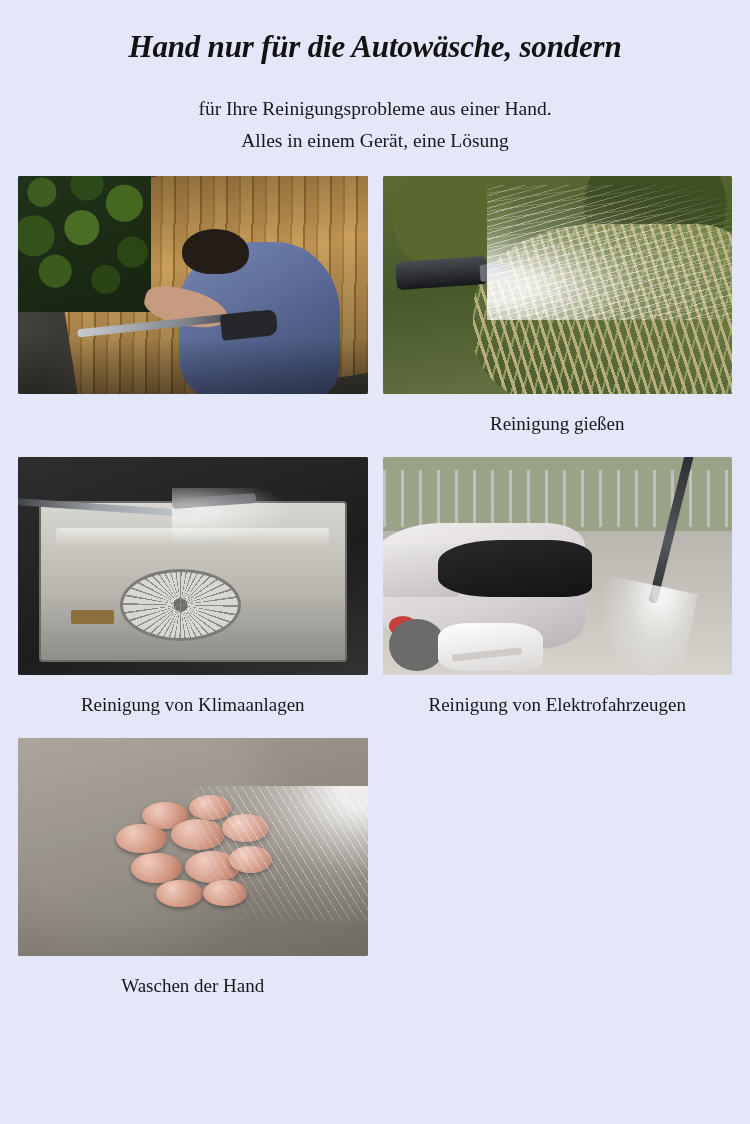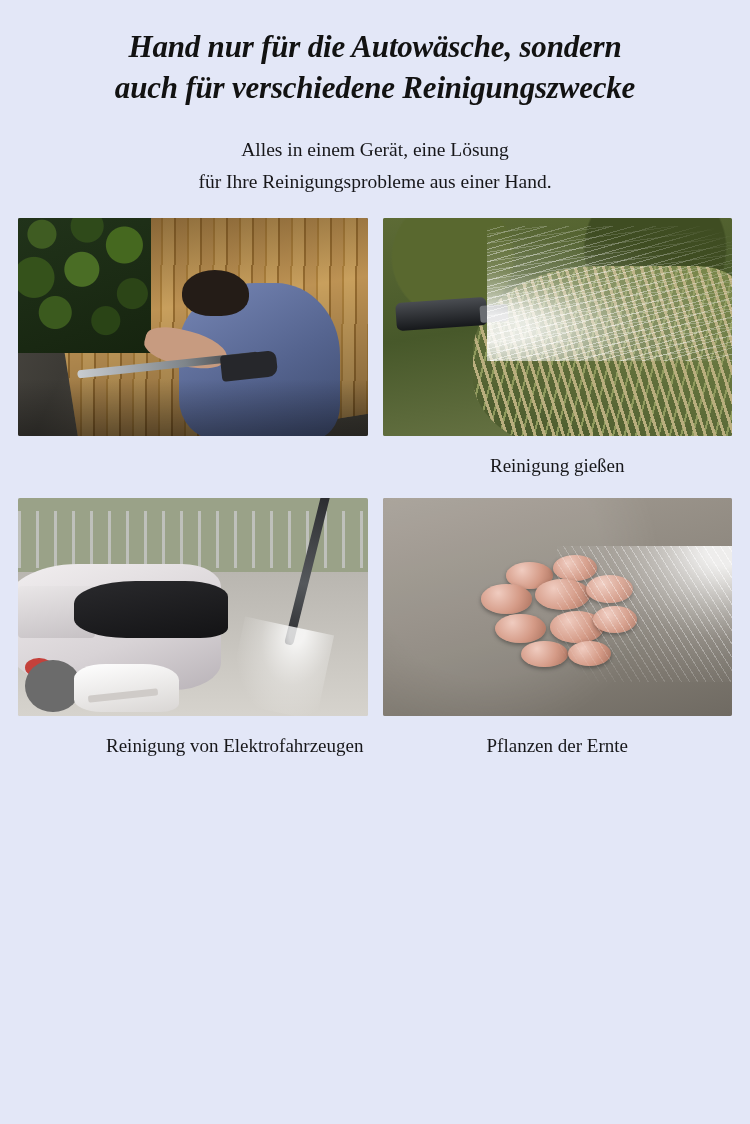--- a/index.html
+++ b/index.html
@@ -60,21 +60,21 @@
     background: #8d8f8c;
   }
   .caption {
     font-family: "Liberation Serif", serif;
     font-size: 19px;
     line-height: 1.2;
     text-align: center;
     padding: 19px 4px 21px 4px;
     color: #17171a;
   }
-  .cap-left { text-align: right; }
+  .cap-left { text-align: center; }
 
   
   .p1 { background: #6d6a60; }
   .p1 .ivy {
     position: absolute; left: 0; top: 0; width: 38%; height: 62%;
     background:
       radial-gradient(circle at 18% 12%, #3f5c22 0 14px, transparent 15px),
       radial-gradient(circle at 52% 6%, #2f4a1a 0 16px, transparent 17px),
       radial-gradient(circle at 80% 20%, #45681f 0 18px, transparent 19px),
       radial-gradient(circle at 12% 44%, #35521b 0 20px, transparent 21px),
@@ -344,26 +344,25 @@
     mask-image: radial-gradient(ellipse at 96% 4%, #000 0 16%, rgba(0,0,0,.7) 52%, rgba(0,0,0,0) 92%);
   }
 </style>
 </head>
 <body>
 
 <div class="page">
 
   <div class="headline">
     <span>Hand nur für die Autowäsche, sondern</span>
-    <span class="line2">auch für verschiedene Reinigungszwecke</span>
   </div>
 
   <div class="subhead">
+    <span class="sline">für Ihre Reinigungsprobleme aus einer Hand.</span>
     <span class="sline">Alles in einem Gerät, eine Lösung</span>
-    <span class="sline">für Ihre Reinigungsprobleme aus einer Hand.</span>
   </div>
 
   <div class="grid">
 
     <div class="cell">
       <div class="photo p1">
         <div class="ground"></div>
         <div class="deck"></div>
         <div class="deckshade"></div>
         <div class="ivy"></div>
@@ -380,20 +379,34 @@
       <div class="photo p2">
         <div class="bg"></div>
         <div class="grass"></div>
         <div class="nozzle"></div>
         <div class="nozzle-tip"></div>
         <div class="spray"></div>
       </div>
       <div class="caption">Reinigung gießen</div>
     </div>
 
+    <div class="cell">
+      <div class="photo p3">
+        <div class="wall"></div>
+        <div class="unit">
+          <div class="unit-top"></div>
+          <div class="fan"></div>
+          <div class="label"></div>
+        </div>
+        <div class="lance3"></div>
+        <div class="lance3b"></div>
+        <div class="spray3"></div>
+      </div>
+      <div class="caption">Reinigung von Klimaanlagen</div>
+    </div>
 
 
     <div class="cell">
       <div class="photo p5">
         <div class="bg5"></div>
         <div class="fence"></div>
         <div class="scooter-body"></div>
         <div class="box"></div>
         <div class="seat"></div>
         <div class="taillight"></div>
@@ -416,17 +429,17 @@
           <i style="left:34%;top:20%;width:30%;height:25%"></i>
           <i style="left:62%;top:16%;width:26%;height:23%"></i>
           <i style="left:12%;top:48%;width:28%;height:24%"></i>
           <i style="left:42%;top:46%;width:30%;height:26%"></i>
           <i style="left:66%;top:42%;width:24%;height:22%"></i>
           <i style="left:26%;top:70%;width:26%;height:22%"></i>
           <i style="left:52%;top:70%;width:24%;height:21%"></i>
         </div>
         <div class="spray6"></div>
       </div>
-      <div class="caption">Pflanzen der Ernte</div>
+      <div class="caption">Waschen der Hand</div>
     </div>
 
   </div>
 </div>
 
 </body></html>

